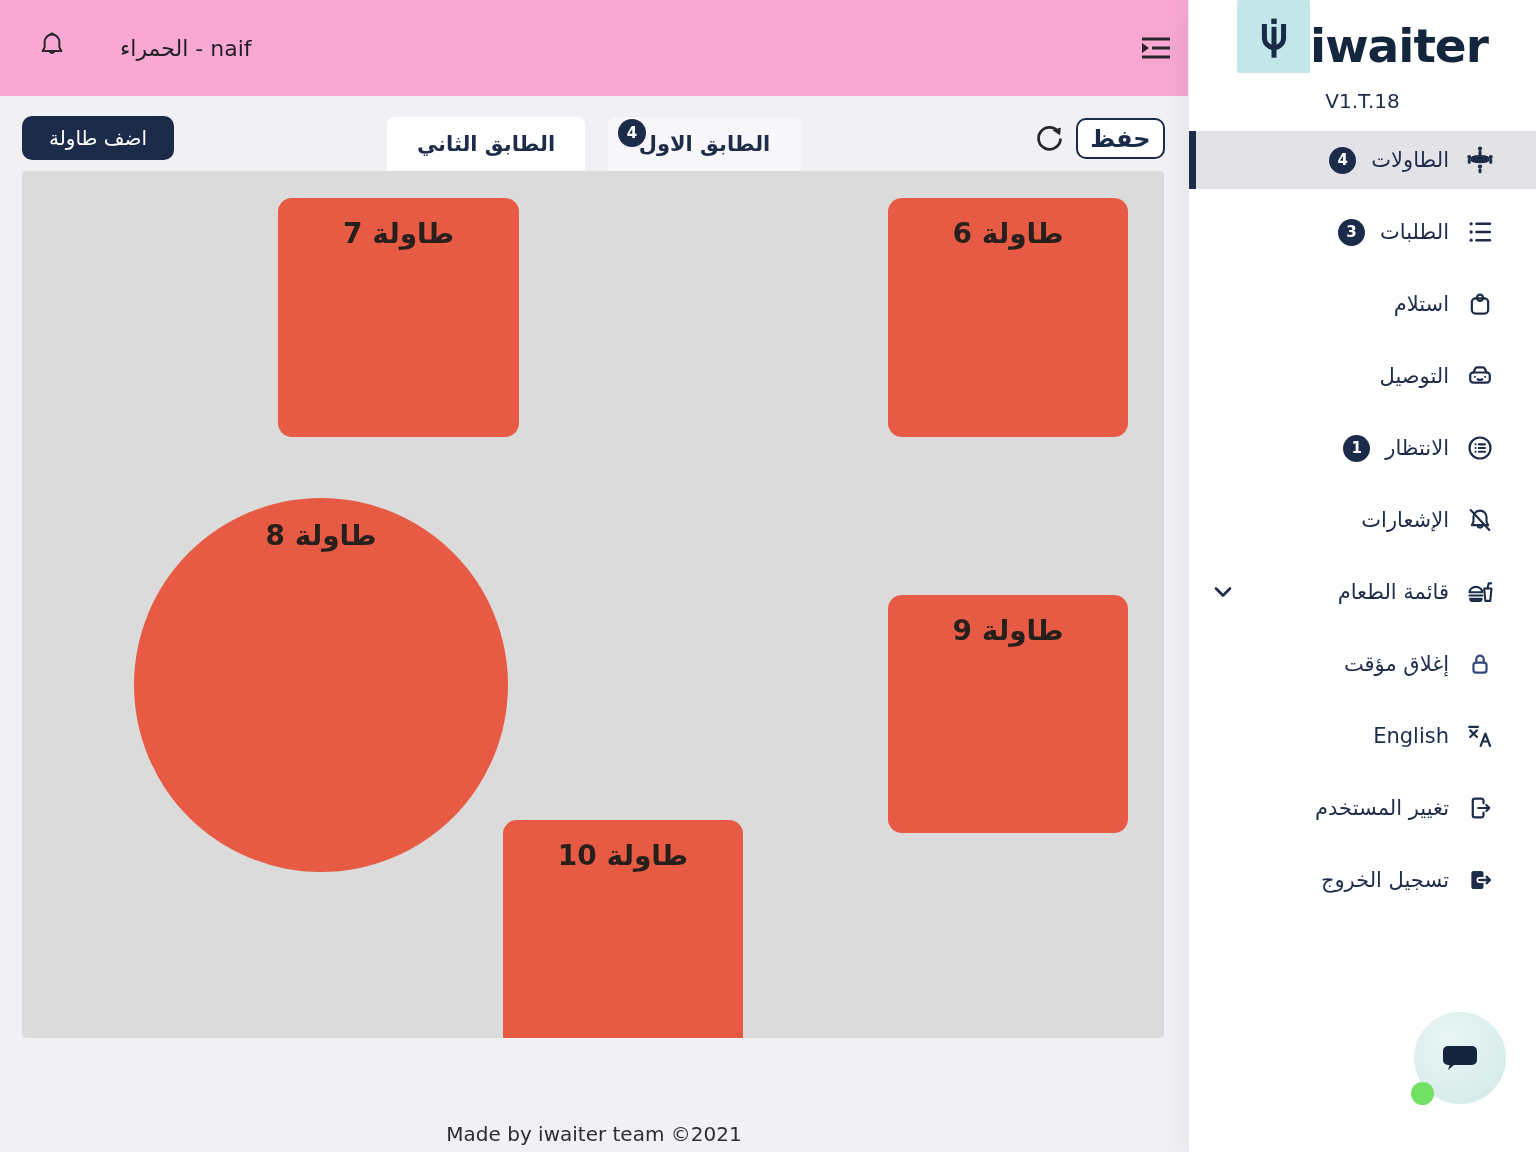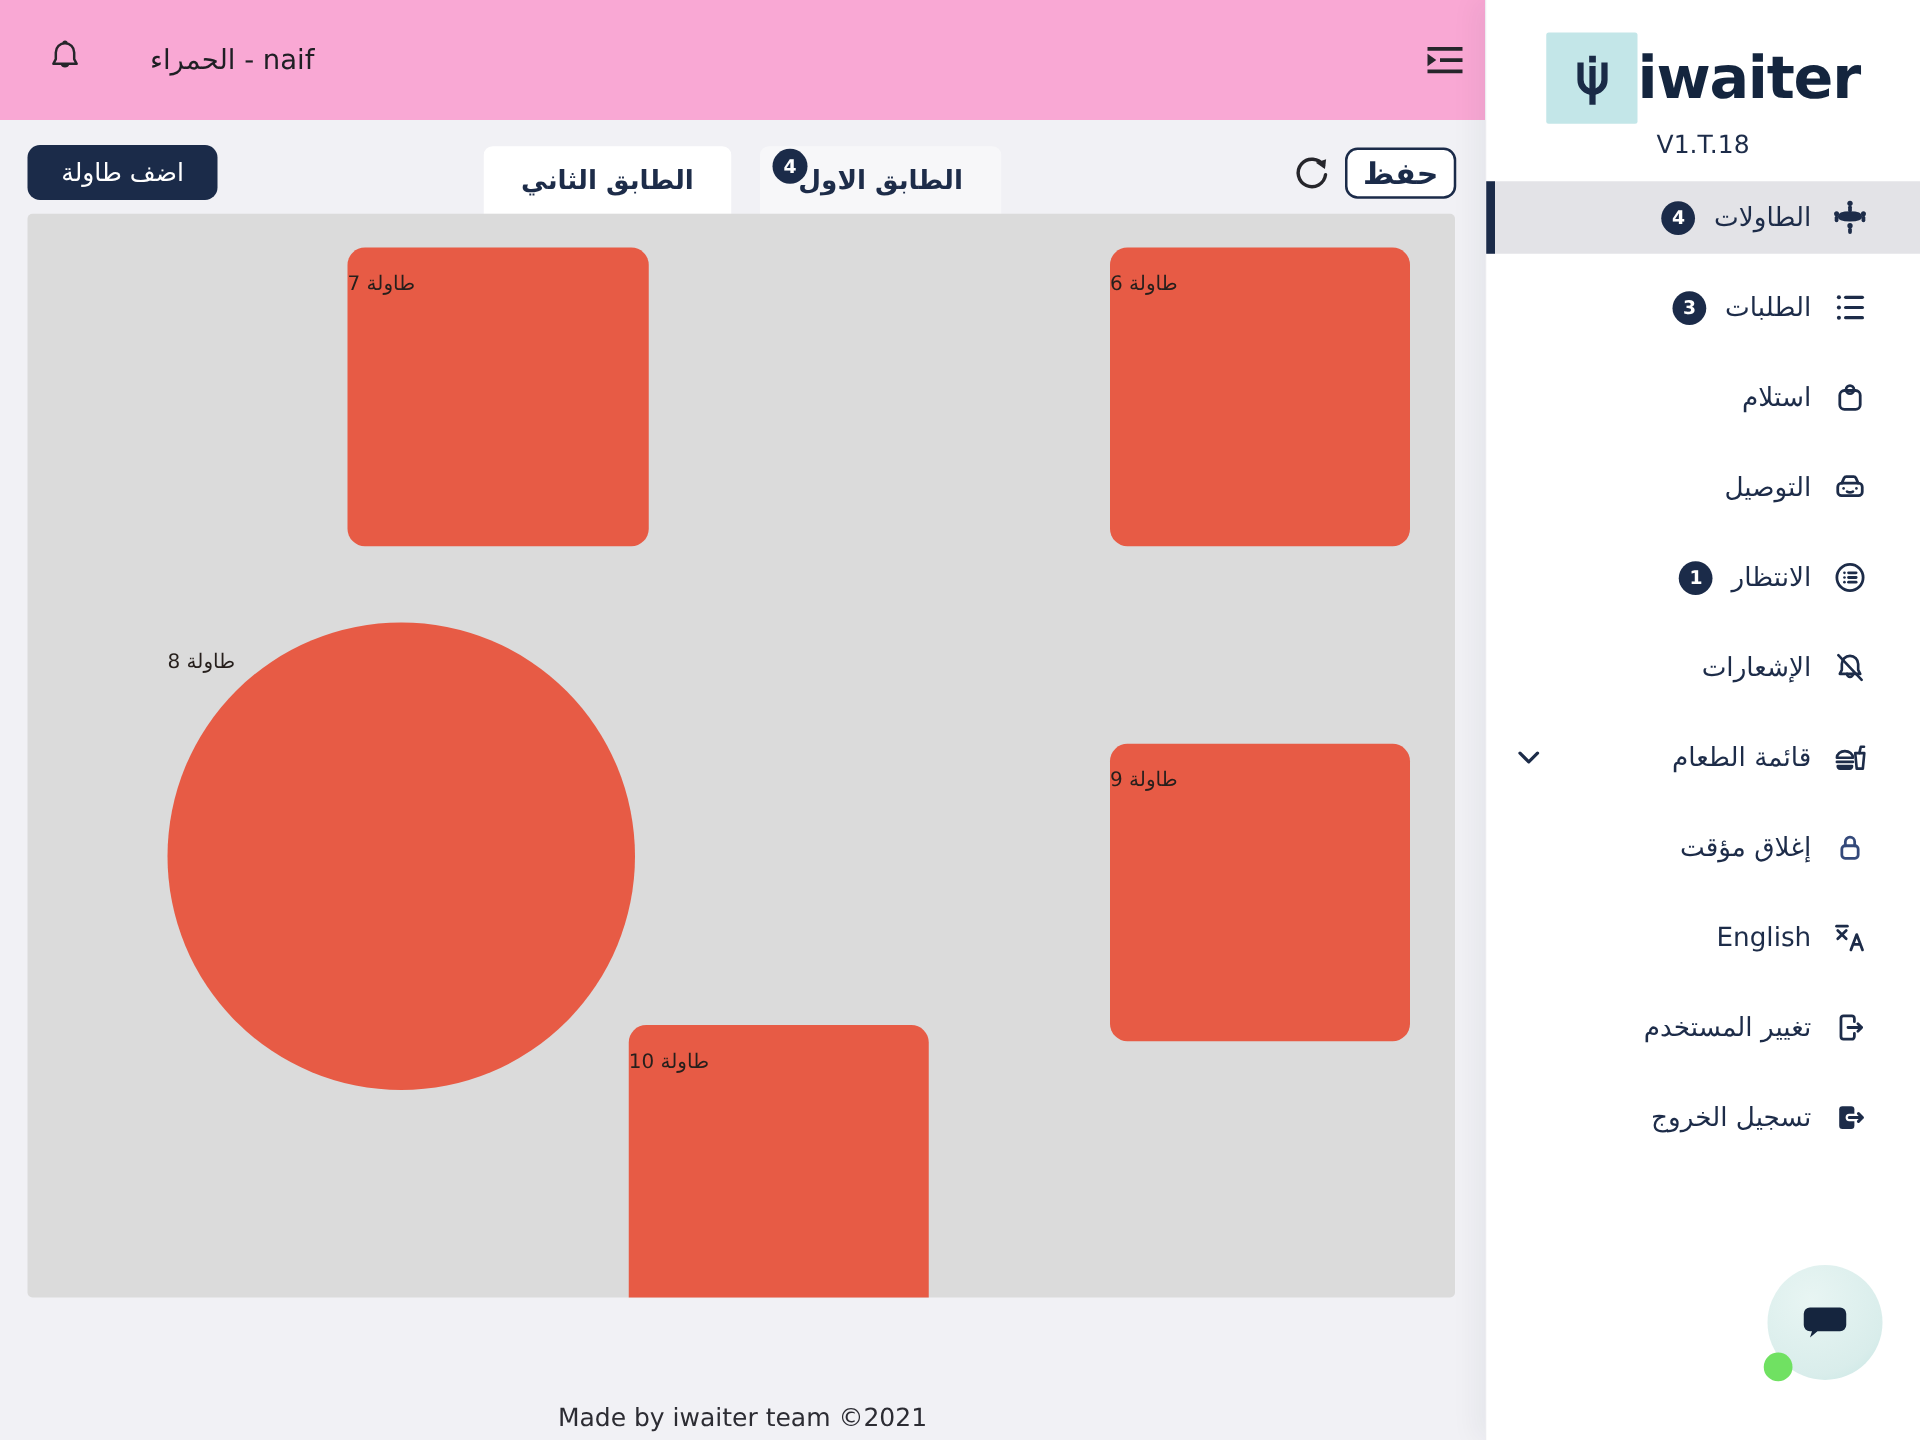--- a/index.html
+++ b/index.html
@@ -29,38 +29,38 @@
   .tab.active{width:198px;background:#fff}
   .tab.inactive{width:193px;background:#f7f7f9}
   .tab-badge{position:absolute;left:10px;top:2px;width:28px;height:28px;border-radius:50%;
     background:var(--navy);color:#fff;font-size:15px;font-weight:700;display:flex;align-items:center;justify-content:center}
   .refresh-btn{position:absolute;right:122px;top:26px;width:34px;height:32px;cursor:pointer;display:flex;align-items:center;justify-content:center}
   .btn-save{position:absolute;right:23px;top:22px;width:89px;height:41px;background:#fff;color:var(--navy);
     border:2px solid var(--navy);border-radius:10px;font-size:24px;font-weight:700;font-family:inherit;cursor:pointer}
 
   .canvas{position:absolute;left:22px;top:75px;width:1142px;height:867px;background:var(--canvas-gray);
     border-radius:4px;overflow:hidden}
-  .table{position:absolute;background:var(--red);border-radius:14px;display:flex;
-    align-items:flex-start;padding-top:19px;color:#261f1c;font-size:16px;font-weight:400;cursor:grab}
+  .table{position:absolute;background:var(--red);border-radius:14px;display:flex;justify-content:center;
+    align-items:flex-start;padding-top:19px;color:#261f1c;font-size:28px;font-weight:700;cursor:grab}
   .table span{direction:ltr;unicode-bidi:embed}
   .t7{left:256px;top:27px;width:241px;height:239px}
   .t6{left:866px;top:27px;width:240px;height:239px}
   .t8{left:112px;top:327px;width:374px;height:374px;border-radius:50%;padding-top:21px}
   .t9{left:866px;top:424px;width:240px;height:238px}
   .t10{left:481px;top:649px;width:240px;height:239px}
 
   .footer{position:absolute;left:0;right:0;bottom:6px;text-align:center;font-size:20px;color:#2c2c33}
 
   
   .sidebar{position:absolute;right:0;top:0;width:348px;height:1152px;background:#fff;
     border-left:1px solid #ececf0;box-shadow:-8px 0 20px rgba(20,30,60,.05)}
-  .logo-row{display:flex;justify-content:center;align-items:center;padding-top:26px;direction:ltr}
+  .logo-row{display:flex;justify-content:center;align-items:flex-end;direction:ltr}
   .logo-mark{width:73px;height:73px;background:var(--teal);border-radius:2px;display:flex;align-items:center;justify-content:center}
   .brand-name{font-size:47px;font-weight:700;color:#14253e;letter-spacing:-1px}
-  .version{margin-top:4px;text-align:center;font-size:20px;color:#1d2c49}
+  .version{margin-top:16px;text-align:center;font-size:20px;color:#1d2c49}
 
   .menu{margin-top:18px;list-style:none;direction:rtl}
   .menu li{position:relative;height:58px;margin-bottom:14px;display:flex;align-items:center;
     gap:15px;padding-right:40px;font-size:21px;color:#1d2c49;cursor:pointer}
   .menu li.active{background:var(--active-item-bg)}
   .menu li.active::before{content:"";position:absolute;left:0;top:0;bottom:0;width:7px;background:var(--navy)}
   .mi{width:32px;height:30px;flex-shrink:0;display:flex;align-items:center;justify-content:center}
   .badge{width:27px;height:27px;border-radius:50%;background:var(--navy);color:#fff;font-size:15px;
     font-weight:700;display:flex;align-items:center;justify-content:center;flex-shrink:0}
   .item-closed{color:#34497a}

